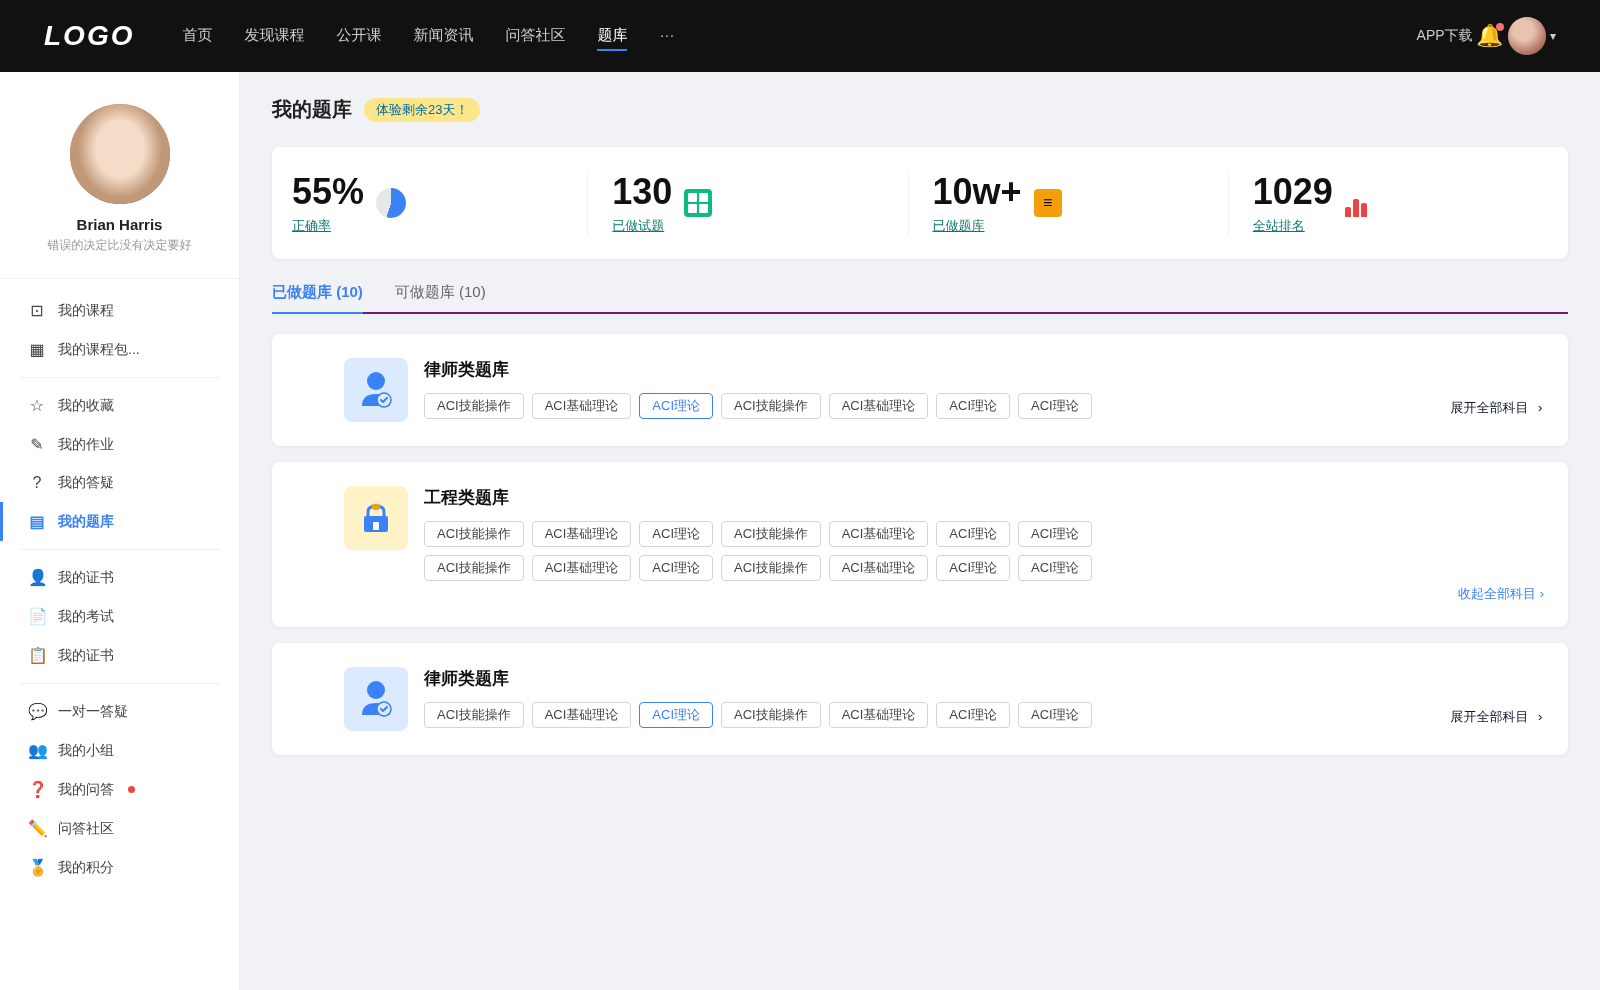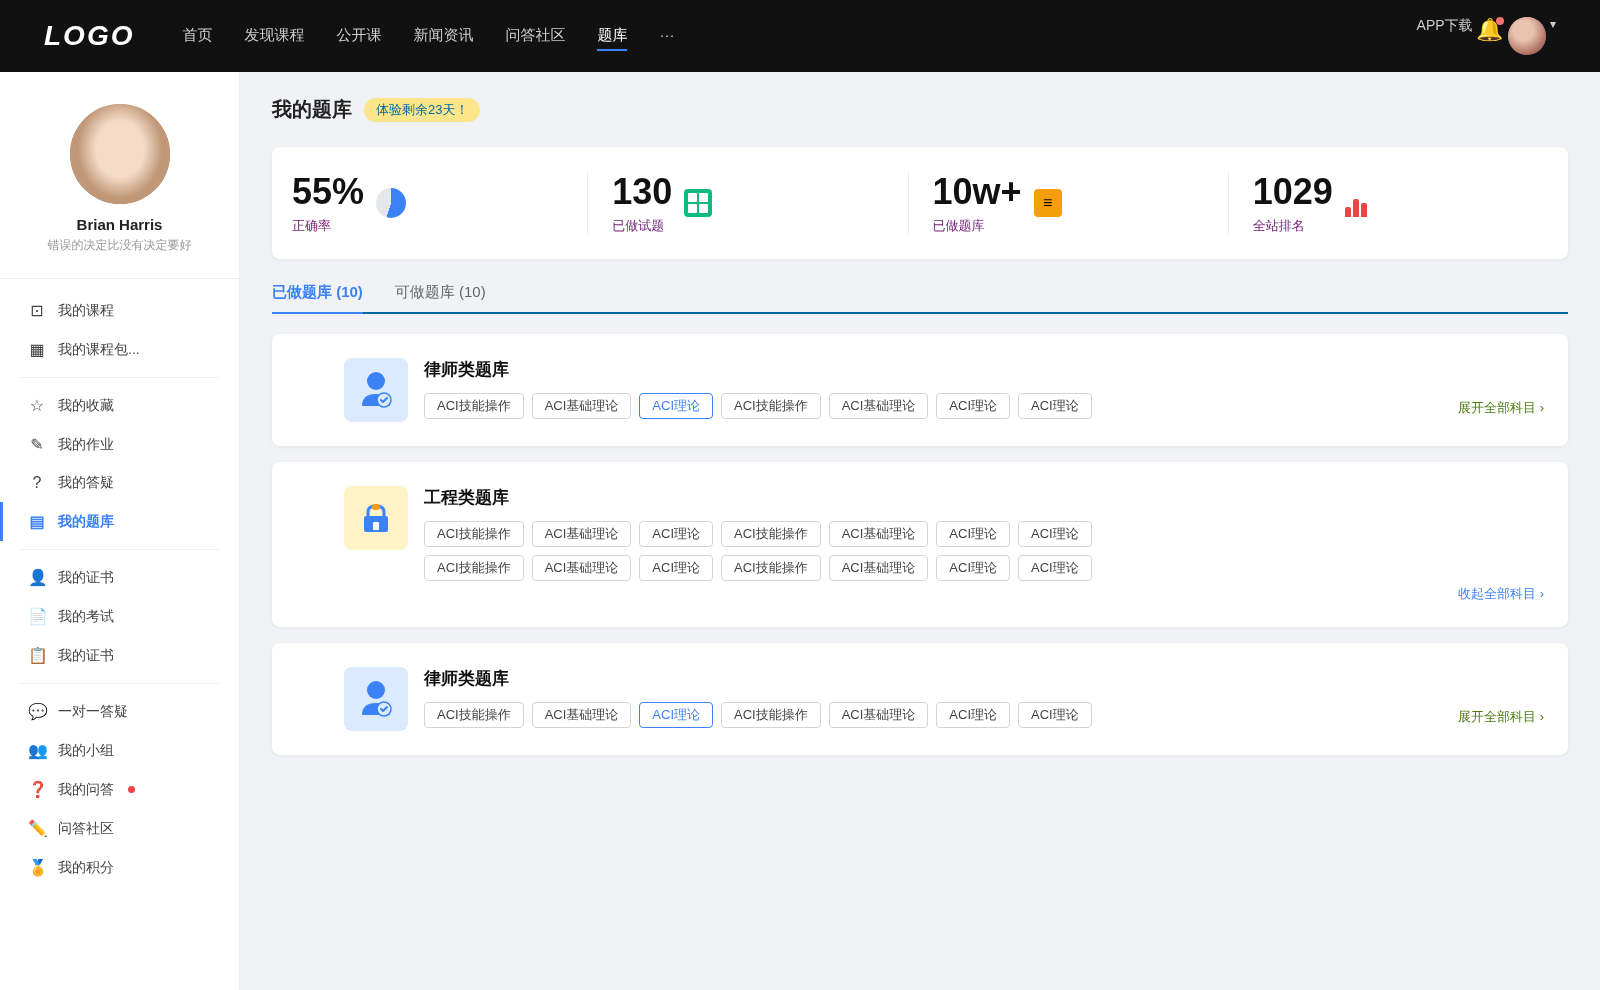--- a/index.html
+++ b/index.html
@@ -35,20 +35,21 @@
       font-size: 15px;
       cursor: pointer;
       padding: 4px 0;
     }
     .navbar-nav a.active {
       color: #fff;
       border-bottom: 2px solid #3b82f6;
     }
     .navbar-right {
       display: flex;
+      align-items: center;
       gap: 4px;
     }
     .app-download { color: #ccc; font-size: 14px; cursor: pointer; }
     .notif-icon {
       position: relative;
       cursor: pointer;
     }
     .notif-bell {
       font-size: 22px;
       color: #ccc;
@@ -213,30 +214,31 @@
     }
     .stat-item:first-child { padding-left: 0; }
     .stat-item:last-child { border-right: none; }
     .stat-value {
       font-size: 36px;
       font-weight: 700;
       color: #111;
     }
     .stat-label {
       font-size: 13px;
-      color: #701a75;
+      color: #0f766e;
       margin-top: 4px;
+      text-decoration: underline;
     }
 
     
     .tabs-bar {
       display: flex;
       gap: 32px;
       margin-bottom: 20px;
-      border-bottom: 2px solid #0369a1;
+      border-bottom: 2px solid #701a75;
     }
     .tab-item {
       font-size: 15px;
       color: #666;
       padding-bottom: 10px;
       cursor: pointer;
       position: relative;
     }
     .tab-item.active {
       color: #3b82f6;
@@ -295,26 +297,27 @@
       color: #444;
       cursor: pointer;
       background: #fff;
     }
     .tag.active-tag {
       border-color: #3b82f6;
       color: #3b82f6;
       background: #fff;
     }
     .expand-link {
-      color: #4d7c0f;
+      color: #0f172a;
       font-size: 13px;
       cursor: pointer;
       margin-left: auto;
       white-space: nowrap;
       padding-top: 4px;
+      font-family: Liberation Mono, monospace;
     }
     .tags-row-2 {
       display: flex;
       flex-wrap: wrap;
       gap: 8px;
       margin-top: 8px;
     }
     .collapse-link {
       color: #3b82f6;
       font-size: 13px;

